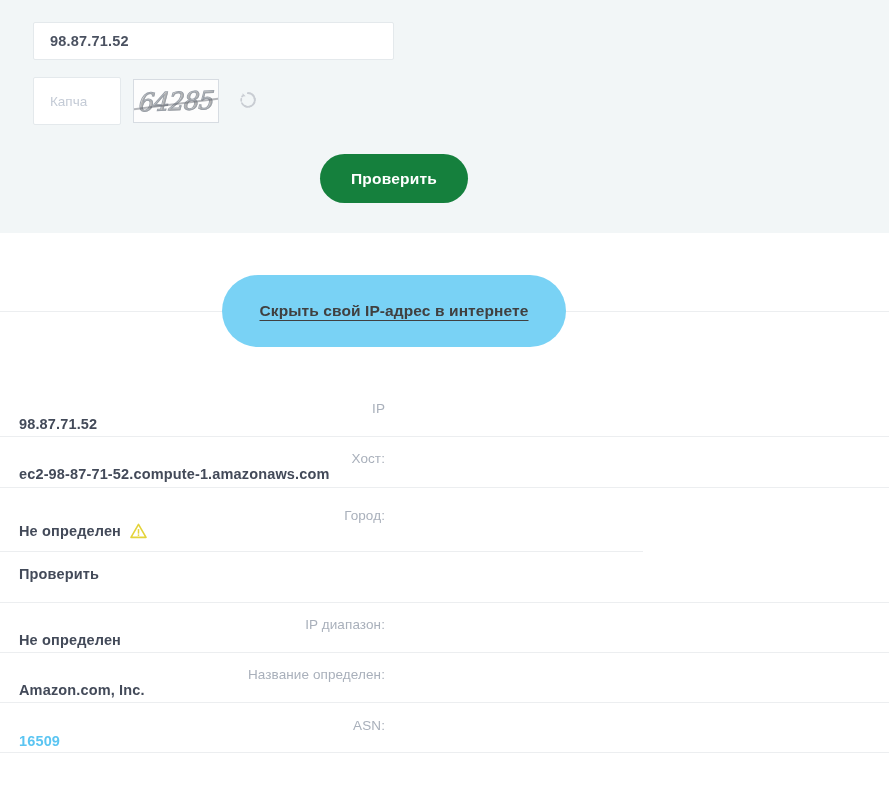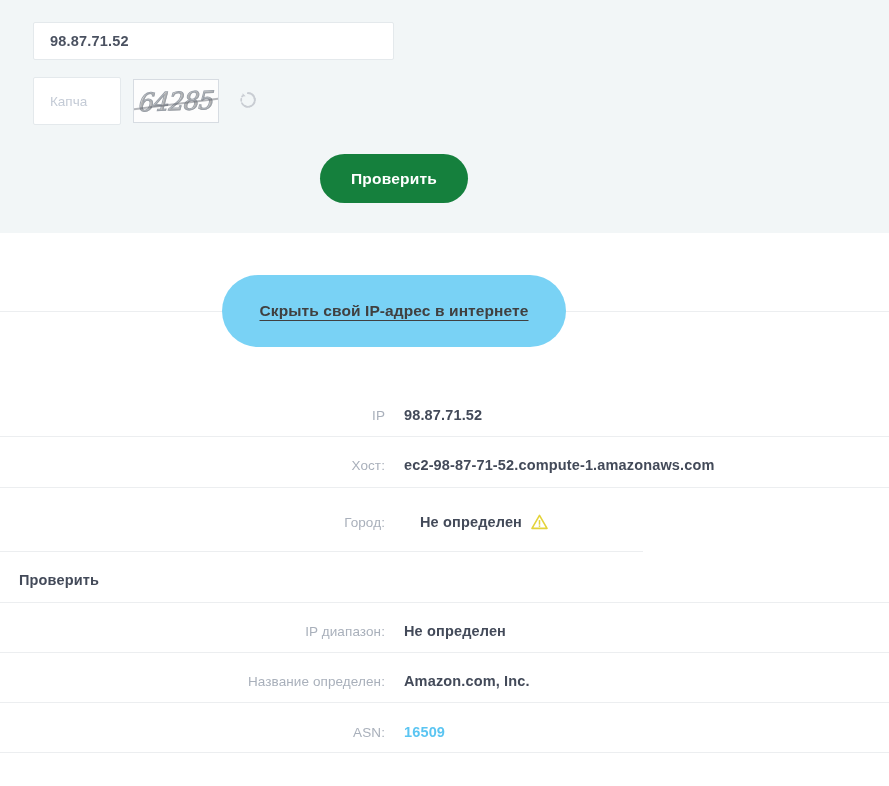--- a/index.html
+++ b/index.html
@@ -175,22 +175,23 @@
     text-decoration: underline;
     text-underline-offset: 4px;
   }
 
   .info-row {
     position: absolute;
     left: 0;
     width: 889px;
     height: 22px;
     display: flex;
-    align-items: flex-end;
+    align-items: flex-start;
     z-index: 2;
+    flex-direction: column;
   }
   .info-label {
     width: 385px;
     text-align: right;
     font-size: 13.5px;
     color: #a9b0bb;
     white-space: nowrap;
     letter-spacing: .1px;
   }
   .info-value {
@@ -263,21 +264,21 @@
 <div class="info-row" style="top:401px;">
   <div class="info-label">IP</div>
   <div class="info-value">98.87.71.52</div>
 </div>
 
 <div class="info-row" style="top:451px;">
   <div class="info-label">Хост:</div>
   <div class="info-value">ec2-98-87-71-52.compute-1.amazonaws.com</div>
 </div>
 
-<div class="info-row" style="top:508px;gap:16px;">
+<div class="info-row" style="top:508px;">
   <div class="info-label">Город:</div>
   <div class="info-value">
     <span>Не определен</span>
     <span class="warn-icon">
       <svg width="17" height="16" viewBox="0 0 17 16" aria-hidden="true">
         <path d="M8.5 1.4 L16 14.4 L1 14.4 Z" fill="none" stroke="#e4d33a" stroke-width="1.6" stroke-linejoin="round"></path>
         <rect x="7.75" y="6.1" width="1.5" height="4.6" fill="#e4d33a"></rect>
         <rect x="7.75" y="11.4" width="1.5" height="1.5" fill="#e4d33a"></rect>
       </svg>
     </span>

